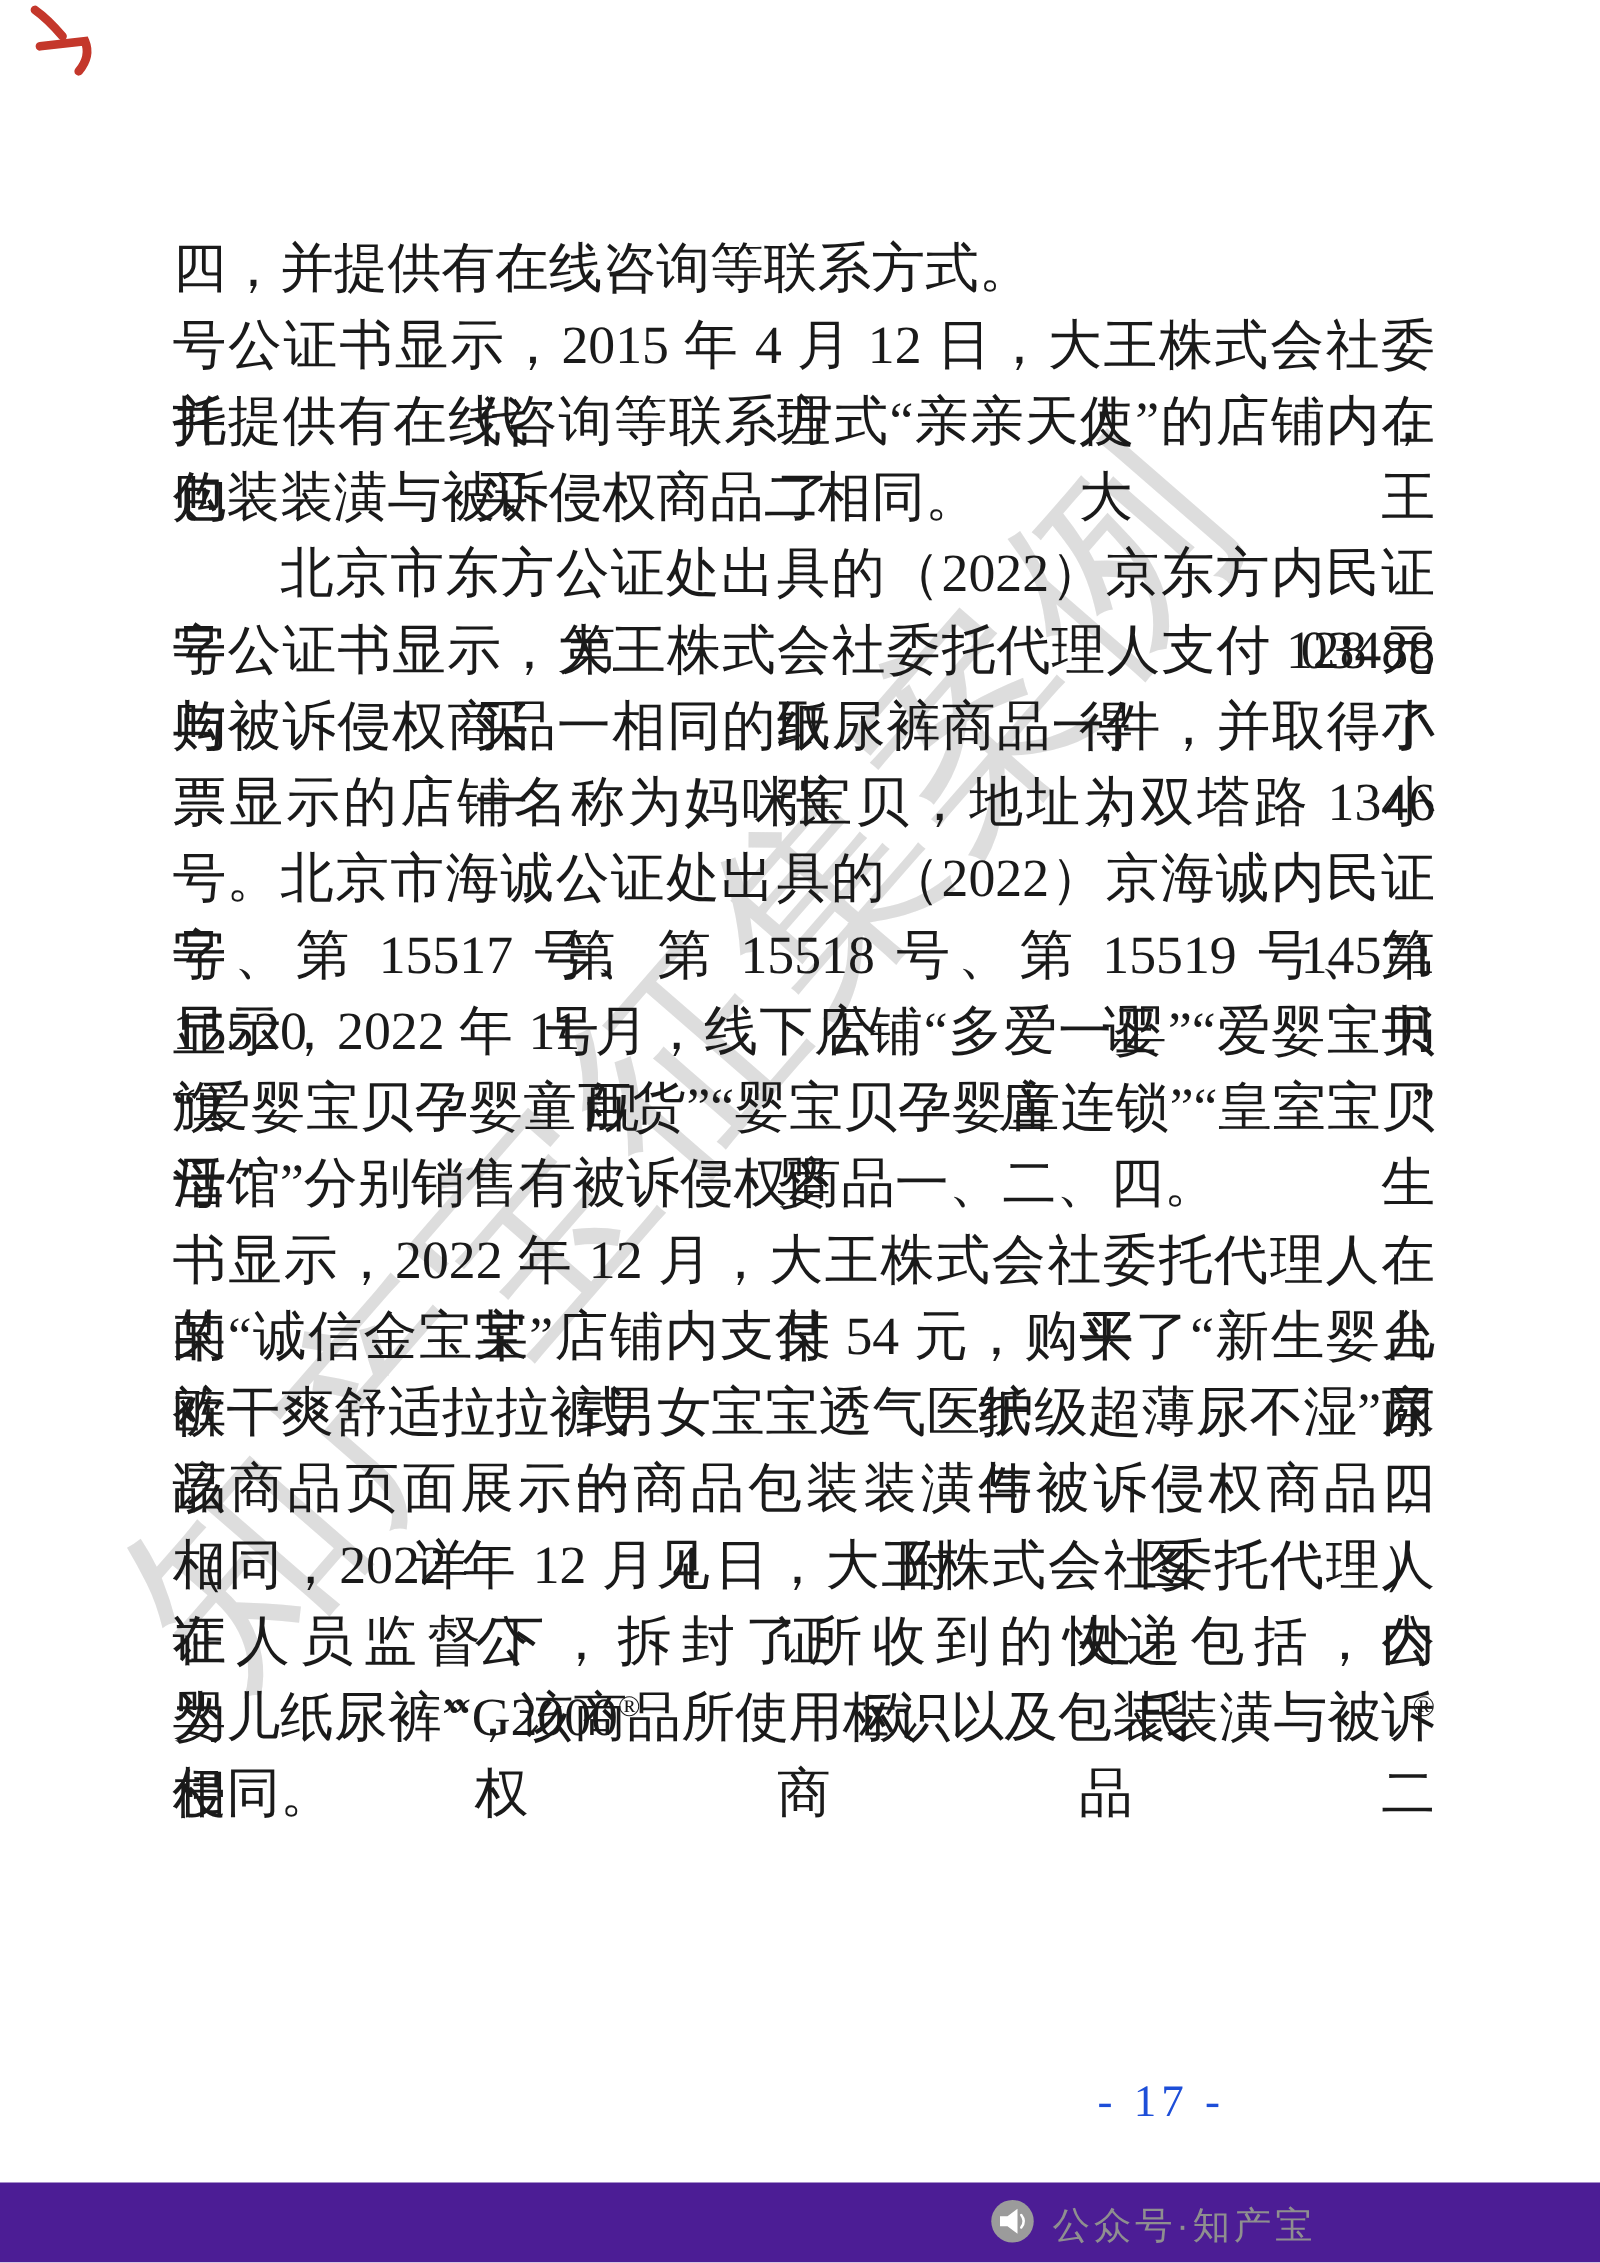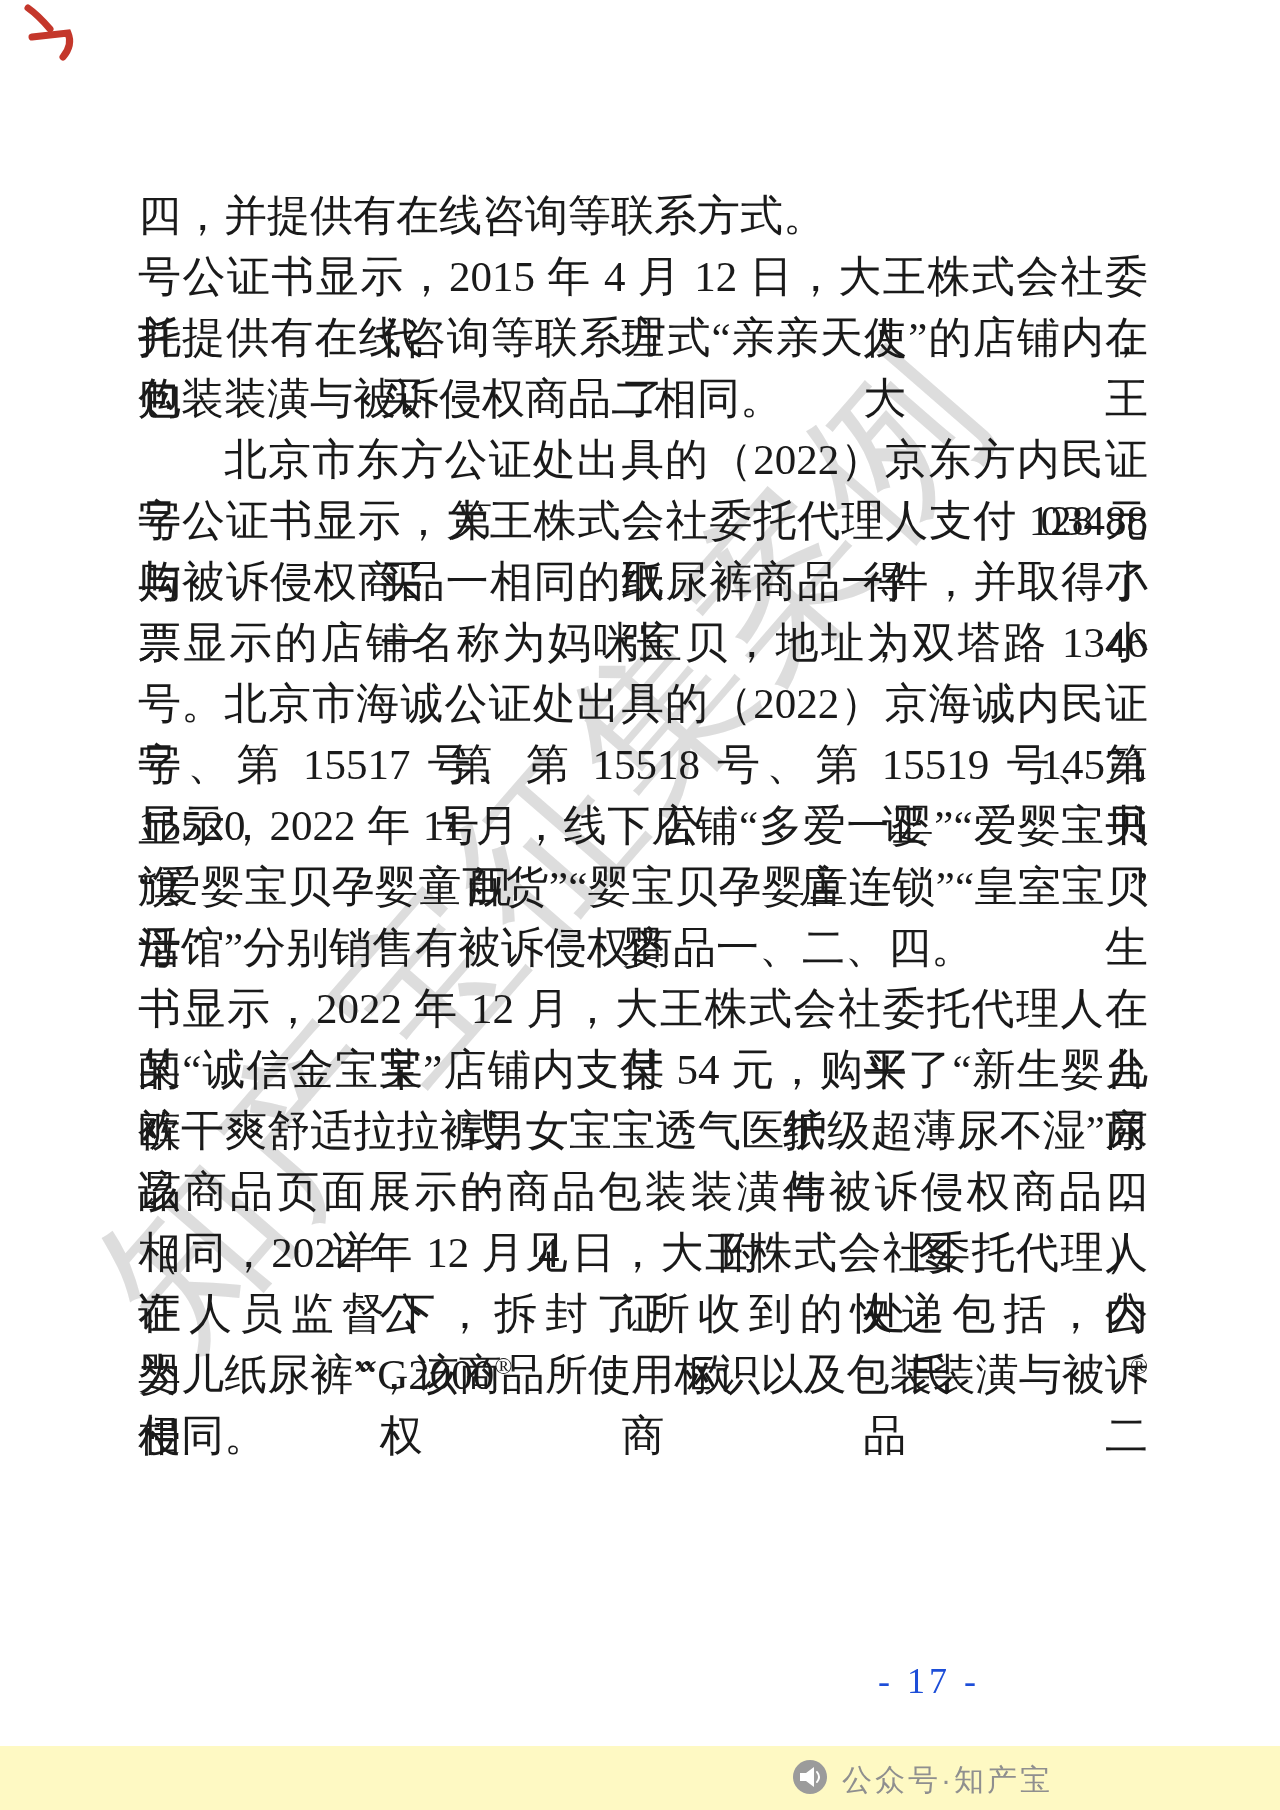--- a/index.html
+++ b/index.html
@@ -58,21 +58,21 @@
     left: 878px; top: 1660px;
     font-size: 36px;
     color: #1d4ed8;
     letter-spacing: 4px;
     z-index: 1;
   }
   .footer {
     position: absolute;
     left: 0; bottom: 0;
     width: 1280px; height: 64px;
-    background: #fef9c3;
+    background: #4c1d95;
     z-index: 1;
   }
   .footer-icon {
     position: absolute;
     left: 792px; top: 13px;
     width: 36px; height: 36px;
     display: inline-block;
   }
   .footer-label {
     position: absolute;

